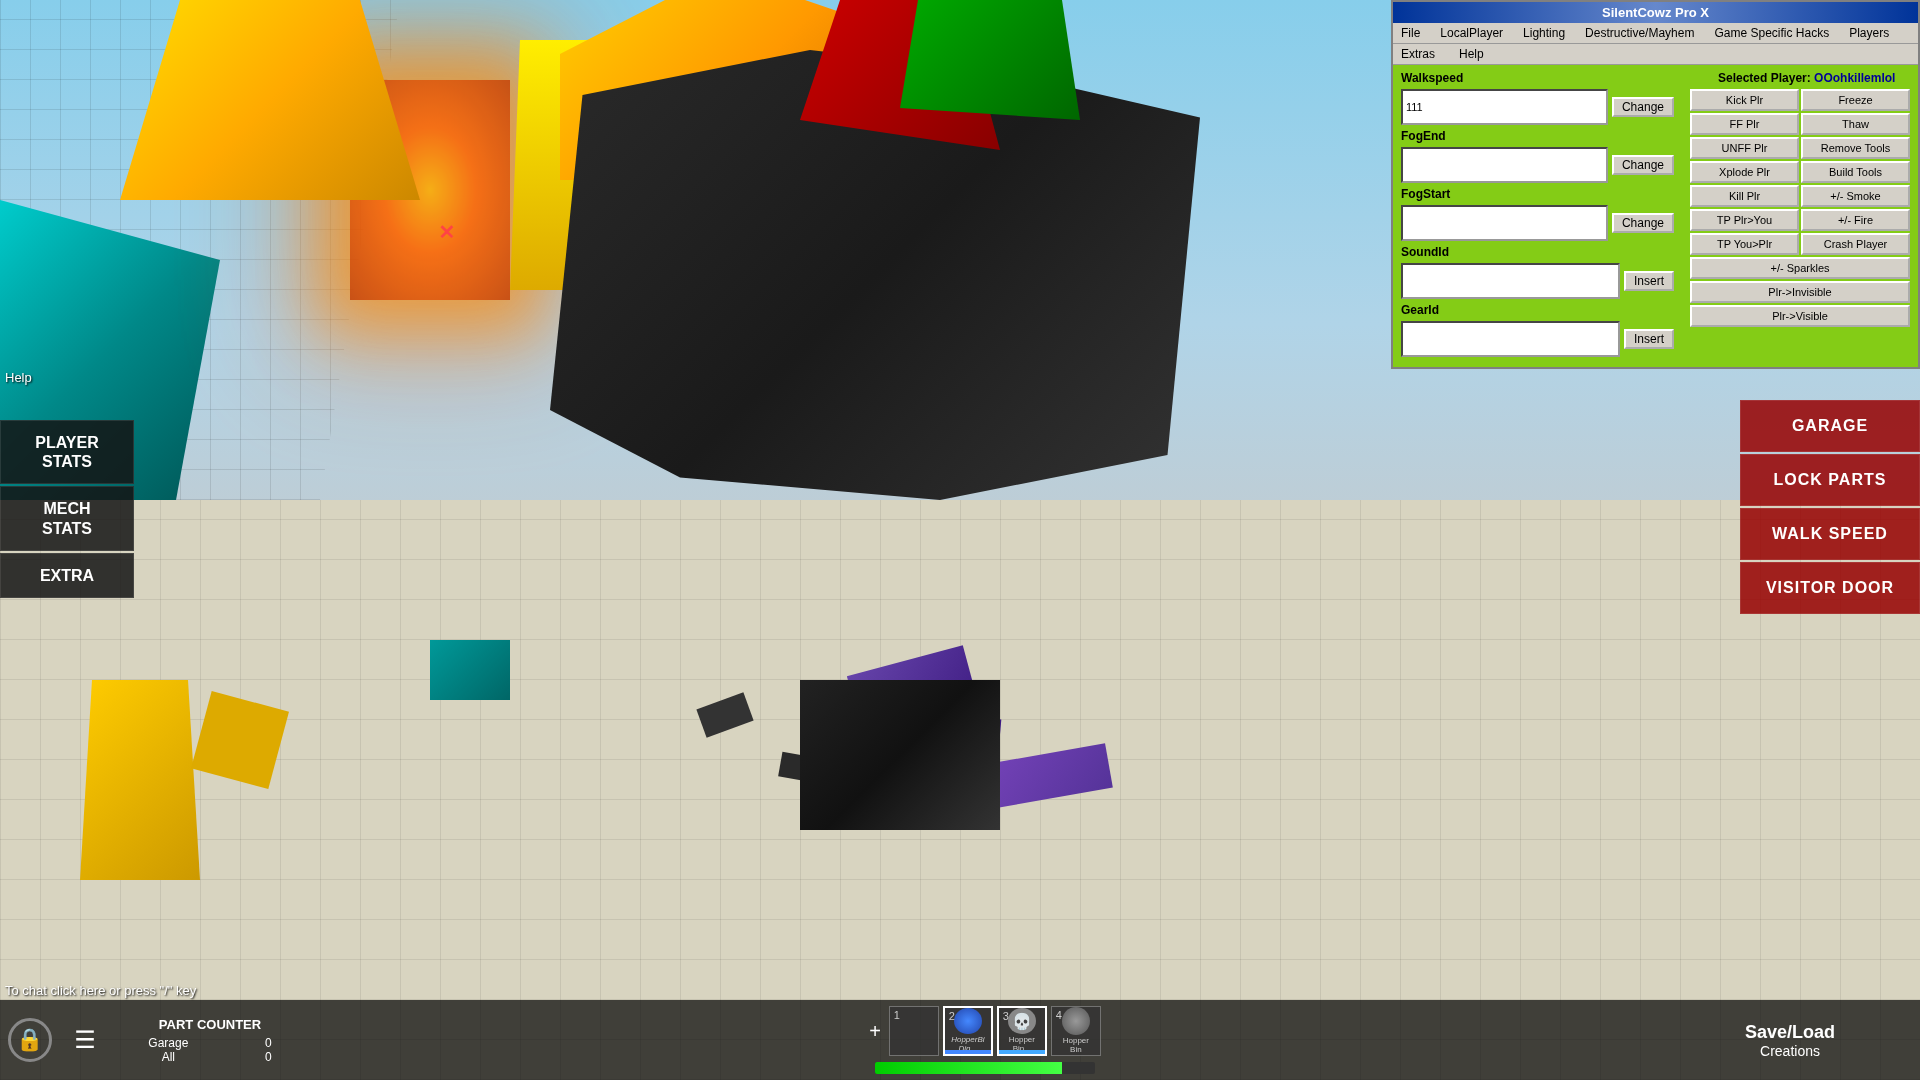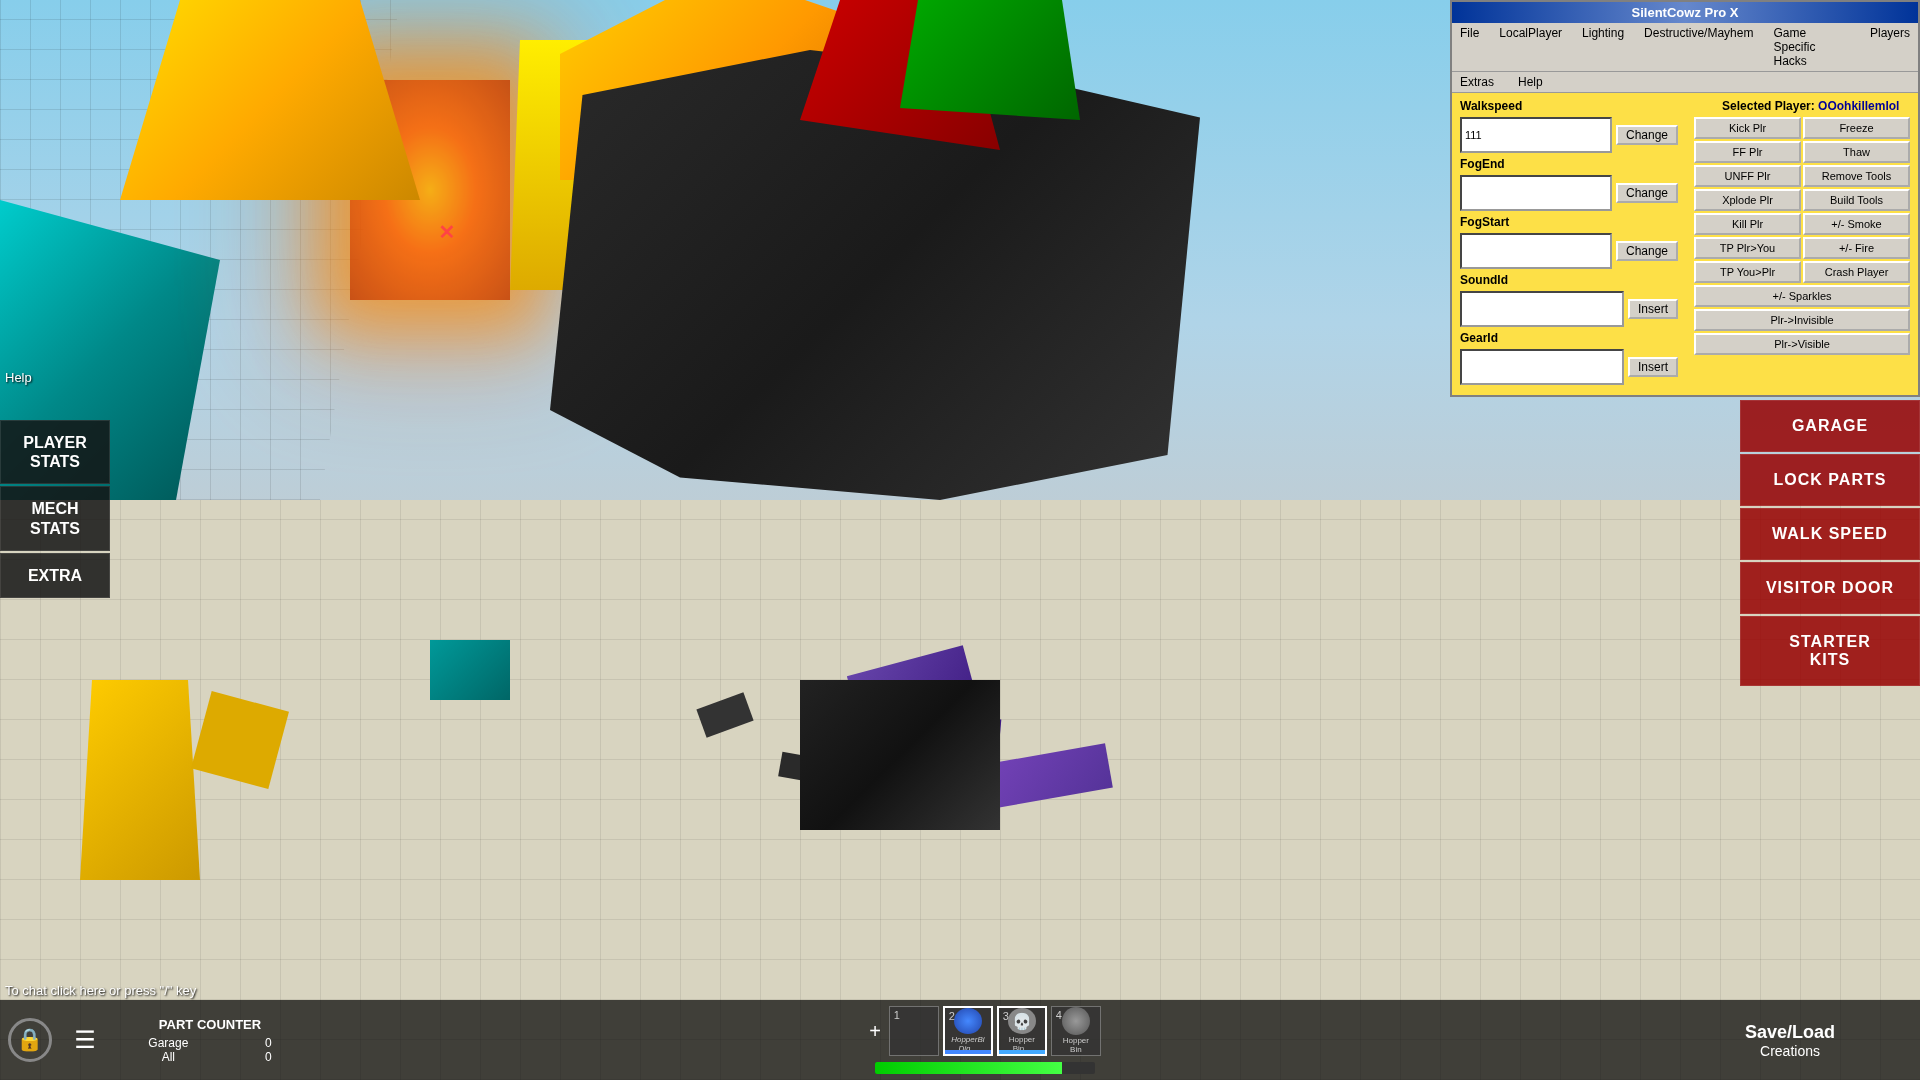--- a/index.html
+++ b/index.html
@@ -201,21 +201,21 @@
     
     #left-sidebar {
       position: absolute;
       left: 0;
       top: 420px;
       width: 110px;
       z-index: 100;
     }
     .left-btn {
       display: block;
-      width: 110px;
+      width: 134px;
       padding: 12px 8px;
       background: rgba(20, 20, 20, 0.85);
       color: white;
       font-size: 16px;
       font-weight: bold;
       text-align: center;
       border: 1px solid rgba(255,255,255,0.1);
       margin-bottom: 2px;
       cursor: pointer;
       line-height: 1.2;
@@ -385,22 +385,22 @@
       border: 1px solid rgba(255,255,255,0.1);
       margin-bottom: 2px;
       cursor: pointer;
       letter-spacing: 1px;
     }
 
     
     #hack-panel {
       position: absolute;
       top: 0; right: 0;
-      width: 470px;
-      background: #fde047;
+      width: 529px;
+      background: #84cc16;
       border: 2px solid #808080;
       z-index: 200;
       font-family: 'Tahoma', Arial, sans-serif;
       font-size: 12px;
     }
 
     .panel-titlebar {
       background: linear-gradient(90deg, #003399, #6688cc, #003399);
       color: white;
       text-align: center;
@@ -545,22 +545,20 @@
   <button class="left-btn" style="white-space: pre-line;">MECH
 STATS</button>
   <button class="left-btn">EXTRA</button>
 </div>
 
 <div id="right-sidebar">
   <button class="right-btn">GARAGE</button>
   <button class="right-btn">LOCK PARTS</button>
   <button class="right-btn">WALK SPEED</button>
   <button class="right-btn">VISITOR DOOR</button>
-  <button class="right-btn" style="white-space: pre-line;">STARTER
-KITS</button>
 </div>
 
 <div id="bottom-bar">
 
   <div class="lock-icon-area">
     <div class="lock-icon">🔒</div>
   </div>
 
   <div class="hamburger-area">
     <div class="hamburger">☰</div>

